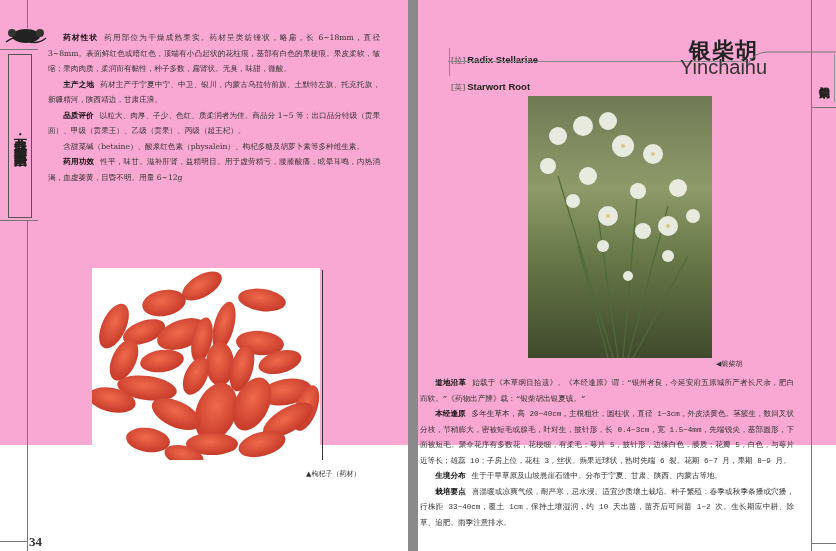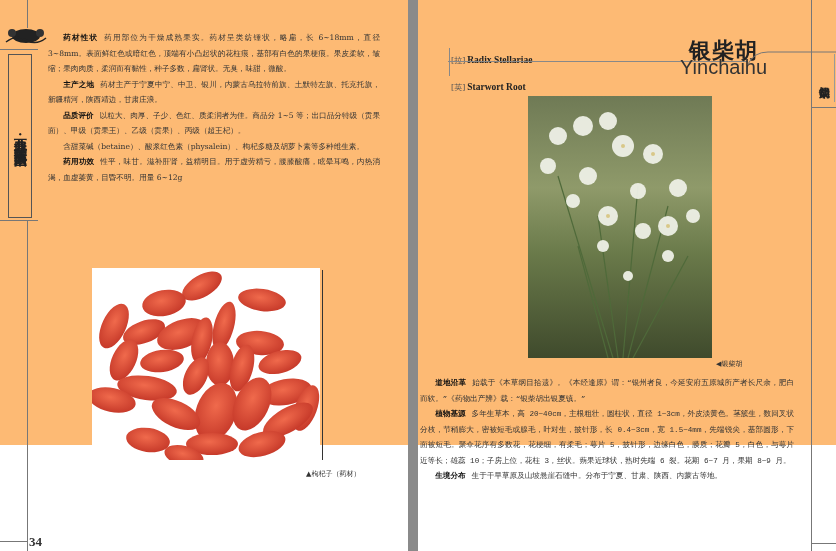--- a/index.html
+++ b/index.html
@@ -1,34 +1,34 @@
 <!DOCTYPE html>
 <html><head>
 <meta charset="utf-8">
 <style>
   html,body{margin:0;padding:0;}
   body{width:836px;height:551px;position:relative;overflow:hidden;background:#fff;font-family:"DejaVu Serif", serif;color:#222;}
-  .page{position:absolute;top:0;height:445px;background:#fdba74;}
+  .page{position:absolute;top:0;height:445px;background:#f9a8d4;}
   #left-page{left:0;width:408px;}
   #right-page{left:418px;width:418px;}
   #spine{position:absolute;left:408px;top:0;width:10px;height:551px;background:#8a8a8a;}
   
   .vline{position:absolute;background:#777;}
   .hline{position:absolute;background:#777;}
   .ornament{position:absolute;left:4px;top:24px;width:44px;height:22px;}
   .side-tab{position:absolute;left:8px;top:54px;width:22px;height:162px;border:1px solid #555;display:flex;align-items:center;justify-content:center;}
   .side-tab span{writing-mode:vertical-rl;font-weight:bold;font-size:13px;letter-spacing:1px;color:#222;}
   .body-text{position:absolute;font-size:7.6px;line-height:15.5px;color:#333;text-align:justify;}
   .body-text p{margin:0;text-indent:2em;}
   .body-text b{color:#111;margin-right:6px;}
   .sci{font-style:italic;}
   .photo{position:absolute;overflow:hidden;}
   .caption{position:absolute;font-size:7px;color:#333;}
   .pagenum{position:absolute;font-family:Liberation Serif, serif;font-weight:bold;font-size:13px;color:#333;}
-  .latin{font-family:Liberation Serif, serif;font-weight:bold;font-size:9.5px;color:#222;}
+  .latin{font-family:Liberation Sans, sans-serif;font-weight:bold;font-size:9.5px;color:#222;}
   .bracket{font-size:8px;color:#555;margin-right:2px;}
   .title-cn{position:absolute;font-weight:bold;font-size:22px;color:#222;letter-spacing:1px;}
   .title-py{position:absolute;font-family:"Liberation Sans",sans-serif;font-size:20px;color:#333;}
   .right-tab{position:absolute;left:393px;top:54px;width:22px;height:48px;border-left:1px solid #777;border-right:1px solid #999;display:flex;align-items:center;justify-content:center;}
   .right-tab span{writing-mode:vertical-rl;font-weight:bold;font-size:11px;color:#222;}
 </style>
 </head>
 <body>
 
 <div id="left-page" class="page">
@@ -155,19 +155,20 @@
           <circle cx="125" cy="58" r="2"></circle>
           <circle cx="80" cy="120" r="2"></circle>
           <circle cx="140" cy="130" r="2"></circle>
         </g>
     </svg>
   </div>
   <div class="caption" style="left:298px;top:359px;">◀银柴胡</div>
 
   <div class="body-text" style="left:2px;top:376px;width:374px;font-family:Liberation Mono, monospace;">
     <p><b>道地沿革</b><span>始载于《本草纲目拾遗》。《本经逢原》谓：“银州者良，今延安府五原城所产者长尺余，肥白而软。”《药物出产辨》载：“银柴胡出银夏镇。”</span></p>
-    <p><b>植物基源</b><span>多年生草本，高 20~40cm，主根粗壮，圆柱状，直径 1~3cm，外皮淡黄色。茎簇生，数回叉状分枝，节稍膨大，密被短毛或腺毛，叶对生，披针形，长 0.4~3cm，宽 1.5~4mm，先端锐尖，基部圆形，下面被短毛。聚伞花序有多数花，花梗细，有柔毛；萼片 5，披针形，边缘白色，膜质；花瓣 5，白色，与萼片近等长；雄蕊 10；子房上位，花柱 3，丝状。蒴果近球状，熟时先端 6 裂。花期 6~7 月，果期 8~9 月。</span></p>
+    <p><b>本经逢原</b><span>多年生草本，高 20~40cm，主根粗壮，圆柱状，直径 1~3cm，外皮淡黄色。茎簇生，数回叉状分枝，节稍膨大，密被短毛或腺毛，叶对生，披针形，长 0.4~3cm，宽 1.5~4mm，先端锐尖，基部圆形，下面被短毛。聚伞花序有多数花，花梗细，有柔毛；萼片 5，披针形，边缘白色，膜质；花瓣 5，白色，与萼片近等长；雄蕊 10；子房上位，花柱 3，丝状。蒴果近球状，熟时先端 6 裂。花期 6~7 月，果期 8~9 月。</span></p>
     <p><b>生境分布</b><span>生于干旱草原及山坡悬崖石缝中。分布于宁夏、甘肃、陕西、内蒙古等地。</span></p>
+    <p><b>栽培要点</b><span>喜温暖或凉爽气候，耐严寒，忌水浸。适宜沙质壤土栽培。种子繁殖：春季或秋季条播或穴播，行株距 33~40cm，覆土 1cm，保持土壤湿润，约 10 天出苗，苗齐后可间苗 1~2 次。生长期应中耕、除草、追肥。雨季注意排水。</span></p>
   </div>
 
   <div class="pagenum" style="left:378px;top:562px;">35</div>
   <div class="hline" style="left:393px;top:543px;width:25px;height:1px;"></div>
 </div>
 
 </body></html>

